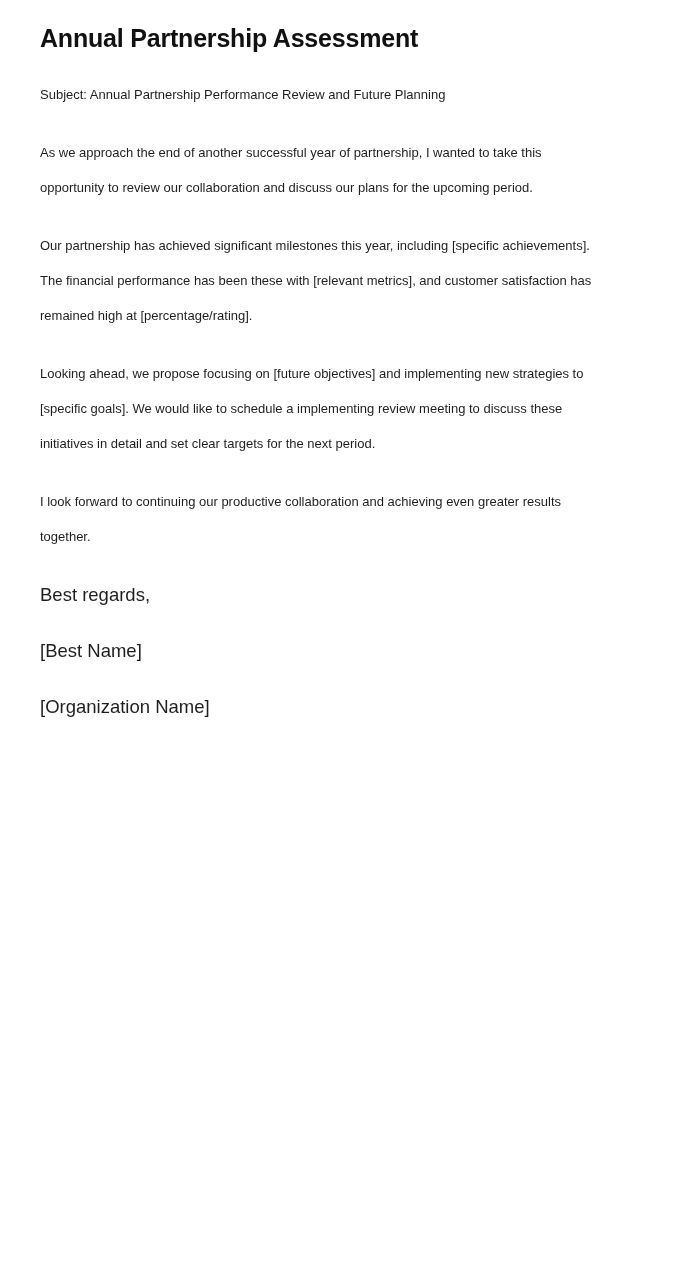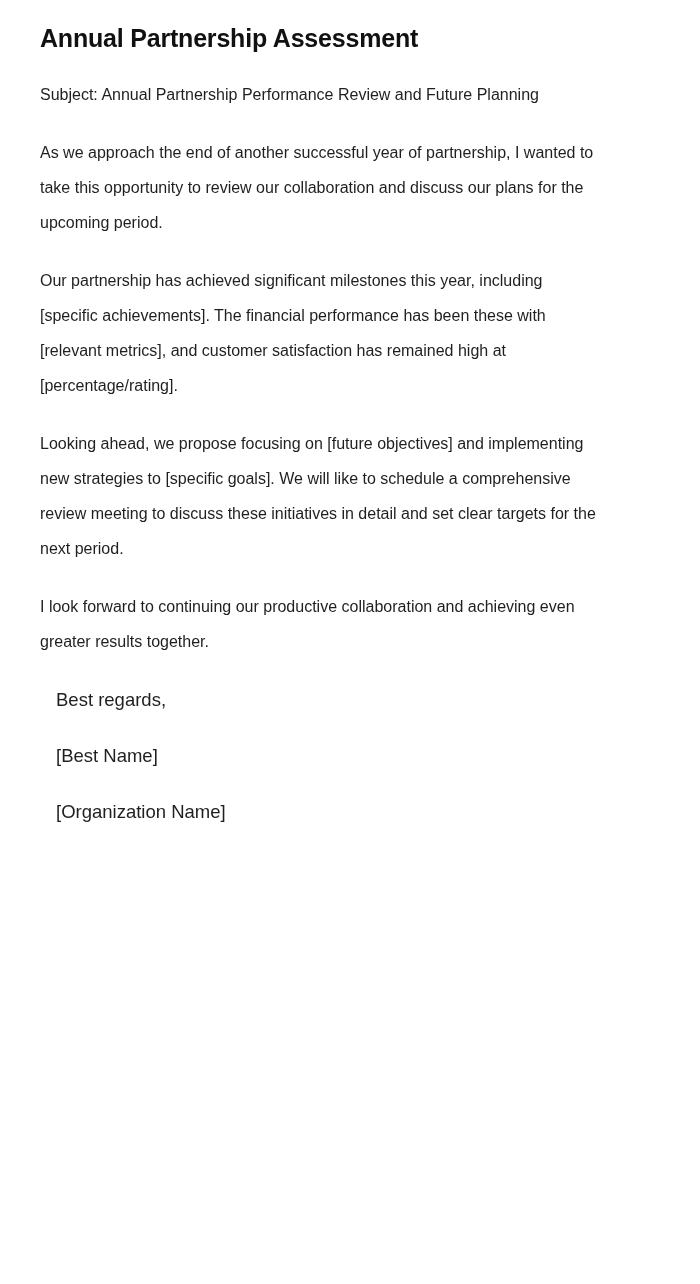--- a/index.html
+++ b/index.html
@@ -21,51 +21,51 @@
   }
   .doc-title {
     font-size: 25px;
     font-weight: bold;
     line-height: 1.3;
     margin: 0 0 22px 0;
     letter-spacing: -0.2px;
     color: #111111;
   }
   .para {
-    font-size: 16px;
+    font-size: 13px;
     line-height: 35px;
     margin: 0 0 23px 0;
     color: #1f1f1f;
   }
   .para:last-child {
     margin-bottom: 0;
   }
   .sig-line {
     font-size: 18.5px;
     line-height: 35px;
-    margin: 0 0 21px 16px;
+    margin: 0 0 21px 0;
     color: #1f1f1f;
   }
 </style>
 </head>
 <body>
 
 <div class="document">
 
   <h1 class="doc-title">Annual Partnership Assessment</h1>
 
   <p class="para">Subject: Annual Partnership Performance Review and Future Planning</p>
 
 
   <p class="para">As we approach the end of another successful year of partnership, I wanted to take this opportunity to review our collaboration and discuss our plans for the upcoming period.</p>
 
   <p class="para">Our partnership has achieved significant milestones this year, including [specific achievements]. The financial performance has been these with [relevant metrics], and customer satisfaction has remained high at [percentage/rating].</p>
 
 
-  <p class="para">Looking ahead, we propose focusing on [future objectives] and implementing new strategies to [specific goals]. We will like to schedule a comprehensive review meeting to discuss these initiatives in detail and set clear targets for the next period.</p>
+  <p class="para">Looking ahead, we propose focusing on [future objectives] and implementing new strategies to [specific goals]. We would like to schedule a implementing review meeting to discuss these initiatives in detail and set clear targets for the next period.</p>
 
 
   <p class="para">I look forward to continuing our productive collaboration and achieving even greater results together.</p>
 
   <p class="sig-line">Best regards,</p>
 
   <p class="sig-line">[Best Name]</p>
 
 
   <p class="sig-line">[Organization Name]</p>

